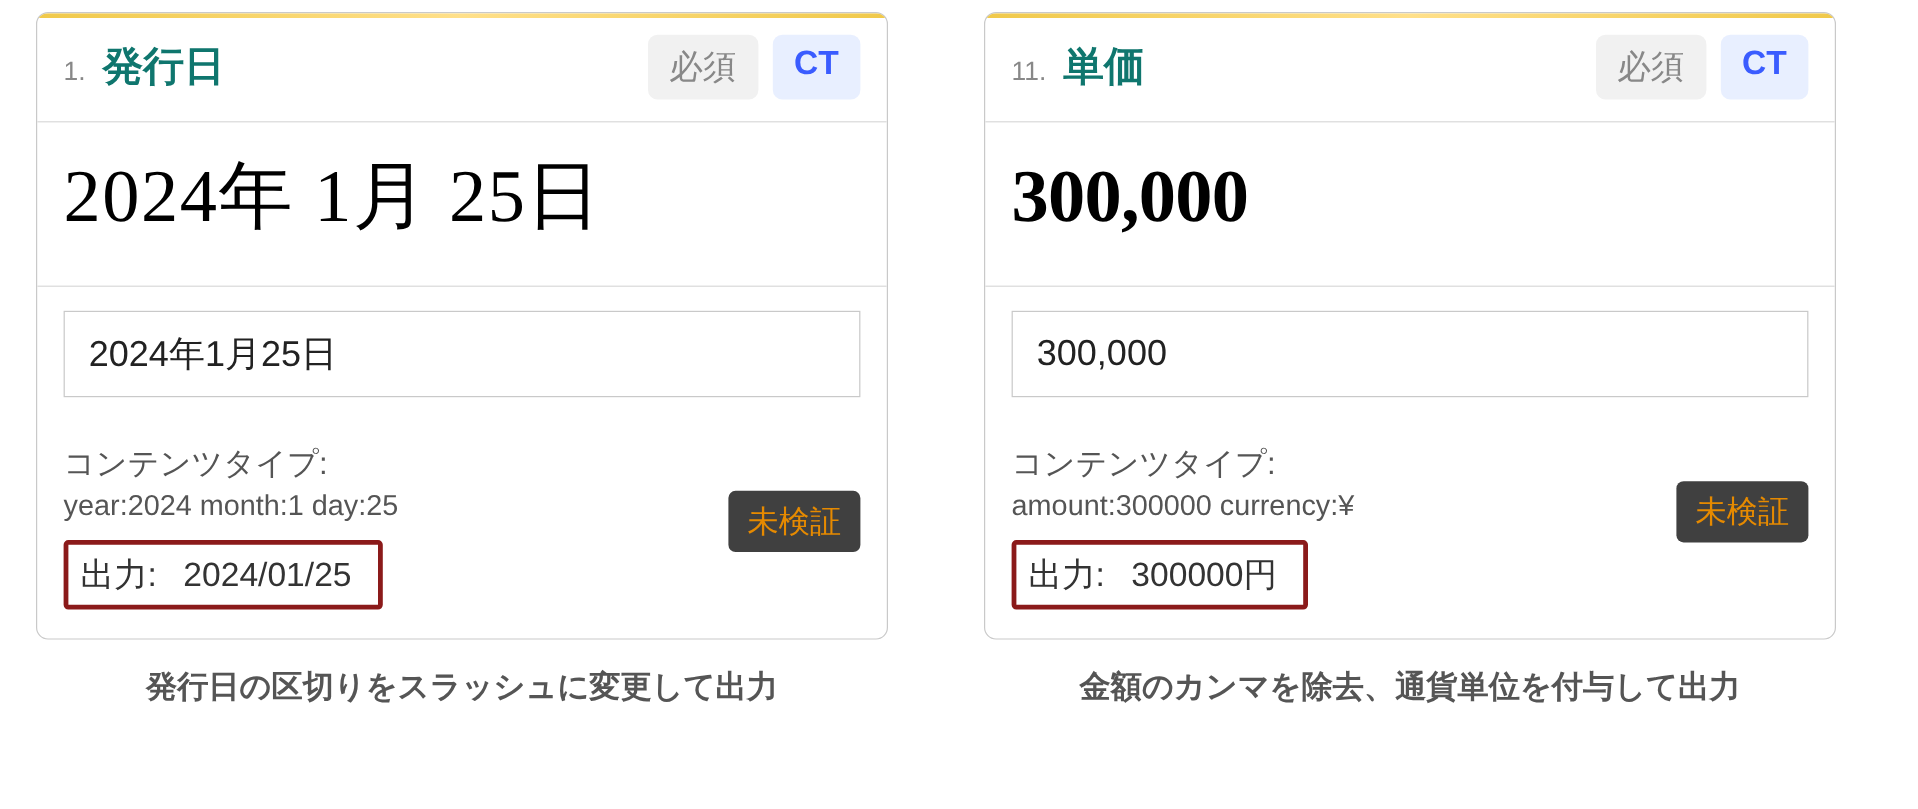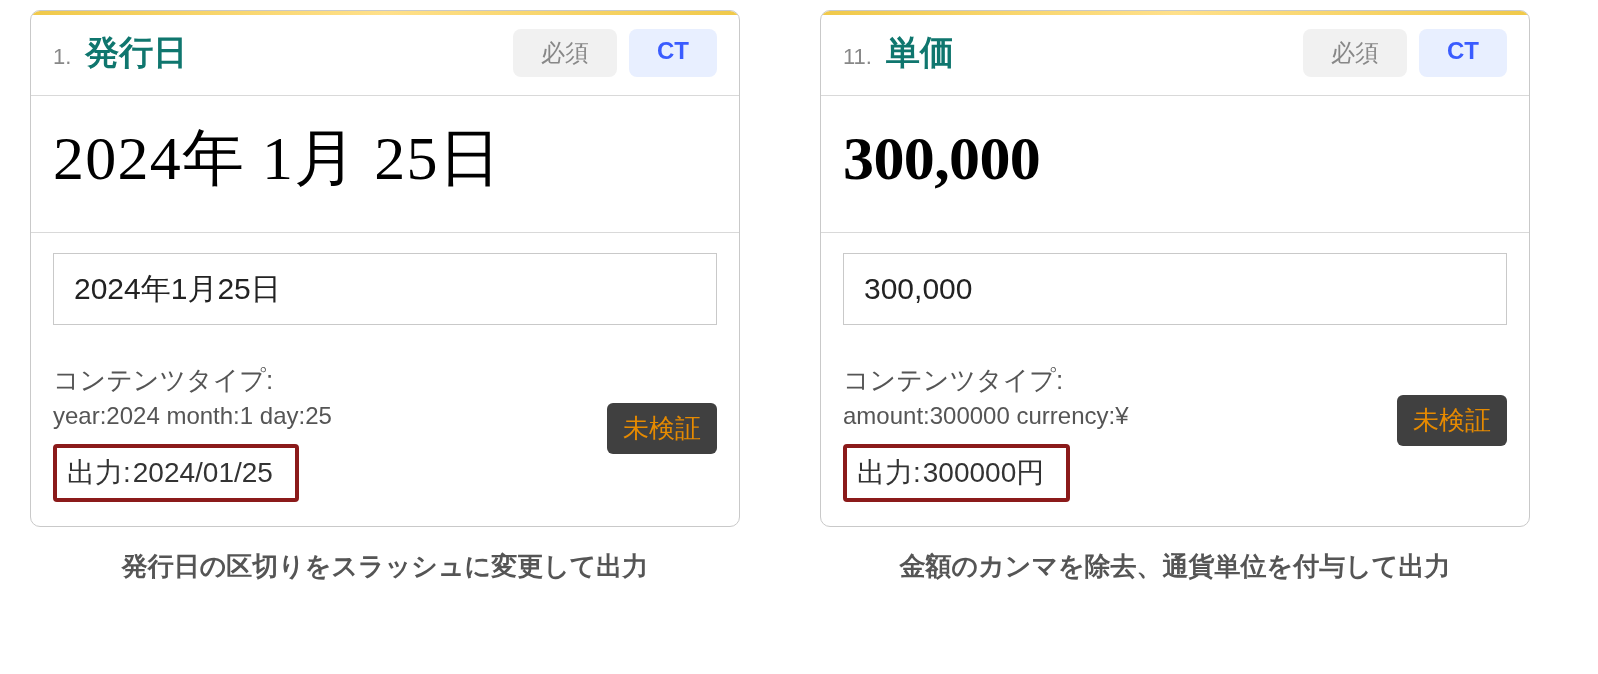--- a/index.html
+++ b/index.html
@@ -51,23 +51,23 @@
   .card-title {
     font-size: 34px;
     font-weight: 700;
     color: #0f766e;
   }
   .badges {
     display: flex;
     gap: 12px;
   }
   .badge {
-    padding: 8px 28px;
+    padding: 8px 18px;
     border-radius: 8px;
-    font-size: 24px;
+    font-size: 28px;
     font-weight: 500;
   }
   .badge-required {
     background: #f1f1f1;
     color: #888;
   }
   .badge-ct {
     background: #e8efff;
     color: #3a5cff;
     font-weight: 600;
@@ -122,21 +122,21 @@
     padding: 8px 16px;
     border-radius: 6px;
   }
   .card2 .status-badge {
     bottom: 80px;
   }
   .output-row {
     margin-top: 14px;
     display: inline-flex;
     align-items: baseline;
-    gap: 2px;
+    gap: 22px;
     border: 4px solid #8b1a1a;
     border-radius: 4px;
     padding: 6px 22px 6px 10px;
     font-size: 28px;
     color: #333;
   }
   .output-label {
     color: #333;
   }
   .output-value {

